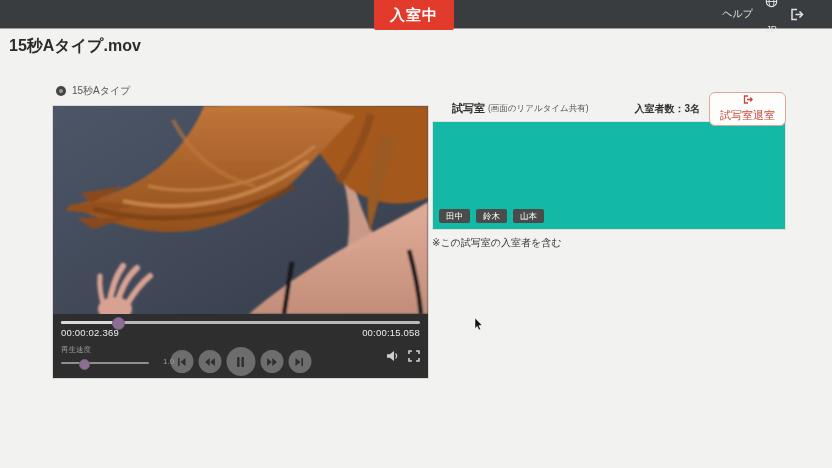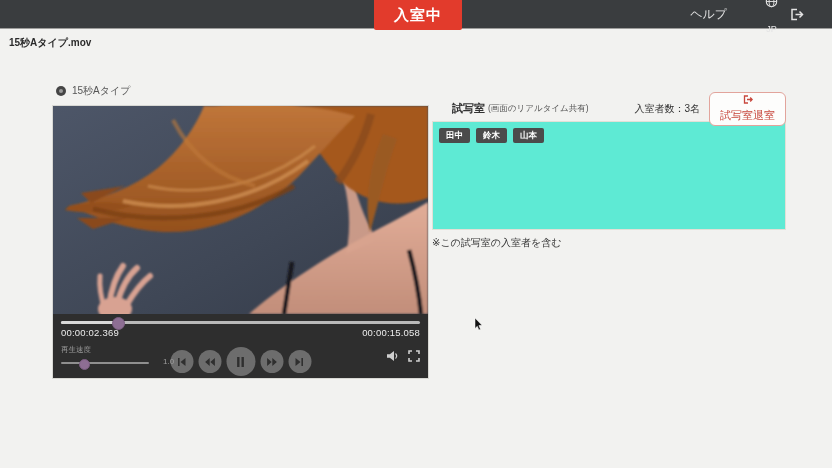--- a/index.html
+++ b/index.html
@@ -8,35 +8,35 @@
     background:#f2f2f0;
     font-family:"Liberation Sans","DejaVu Sans",sans-serif;
     -webkit-font-smoothing:antialiased;
   }
   
   .topbar{
     position:absolute;left:0;top:0;width:832px;height:28px;
     background:#3a3d3f;box-shadow:0 1px 0 rgba(0,0,0,.35);
   }
   .status-badge{
-    position:absolute;left:374px;top:0;width:88px;height:30px;
+    position:absolute;left:374px;top:0;width:80px;height:30px;
     background:#e23b2c;color:#fff;font-size:15px;font-weight:bold;
     display:flex;align-items:center;justify-content:center;
     border-radius:0 0 2px 2px;letter-spacing:1px;z-index:5;
   }
   .topbar-right{
     position:absolute;right:28px;top:0;height:28px;
     display:flex;align-items:center;gap:12px;color:#e3e3e3;
   }
-  .help-link{font-size:12px;color:#e3e3e3;cursor:pointer;margin-right:26px;}
+  .help-link{font-size:10px;color:#e3e3e3;cursor:pointer;margin-right:0;}
   .lang-switch{display:flex;align-items:center;gap:16px;font-size:9px;color:#e3e3e3;cursor:pointer;flex-direction:column;}
   .icon-svg{display:block;}
   
   .file-title{
-    position:absolute;left:9px;top:36px;font-size:10px;font-weight:bold;color:#2b2b2b;
+    position:absolute;left:9px;top:36px;font-size:16px;font-weight:bold;color:#2b2b2b;
   }
   
   .video-label{
     position:absolute;left:56px;top:84px;display:flex;align-items:center;gap:6px;
     font-size:10px;color:#555;
   }
   .video-label .dot-icon{width:10px;height:10px;border-radius:50%;background:#454545;
     display:flex;align-items:center;justify-content:center;}
   .video-label .dot-icon::after{content:"";width:4px;height:4px;border-radius:50%;background:#9a9a9a;}
   
@@ -79,29 +79,29 @@
   }
   .speed-value{position:absolute;left:102px;top:12px;font-size:8px;color:#9c9c9c;}
   .av-icons{position:absolute;right:8px;top:36px;display:flex;align-items:center;gap:9px;}
   .av-icons span{cursor:pointer;display:flex;}
   
   .room-panel{position:absolute;left:432px;top:99px;width:354px;}
   .room-header{display:flex;align-items:center;height:19px;}
   .room-title{font-size:11px;font-weight:bold;color:#333;white-space:nowrap;padding-left:20px;}
   .room-subtitle{font-size:8.5px;font-weight:normal;color:#555;margin-left:3px;white-space:nowrap;}
   .room-spacer{flex:1;}
-  .occupancy{font-size:10px;font-weight:normal;color:#333;margin-right:9px;white-space:nowrap;}
+  .occupancy{font-size:10px;font-weight:bold;color:#333;margin-right:9px;white-space:nowrap;}
   .leave-button{
     display:flex;align-items:center;gap:4px;background:#fdfdfc;
     border:1px solid #e2a49c;border-radius:6px;padding:2px 10px;
     color:#c7473d;font-size:11px;cursor:pointer;font-family:inherit;white-space:nowrap;flex-direction:column;
   }
   .members-box{
-    margin-top:3px;height:95px;background:#5eead4;border:1px solid #e2e0d6;
-    padding:6px;display:flex;align-items:flex-start;gap:6px;font-weight:bold;
+    margin-top:3px;height:95px;background:#14b8a6;border:1px solid #e2e0d6;
+    padding:6px;display:flex;align-items:flex-end;gap:6px;
   }
   .member-chip{
     background:#4b4b4b;color:#fff;font-size:8.5px;padding:3px 7px;border-radius:2px;line-height:1;
   }
   .usage-note{font-size:10px;color:#333;margin-top:6px;line-height:1.45;}
   
   .cursor{position:absolute;left:474px;top:318px;z-index:10;pointer-events:none;}
 </style>
 </head>
 <body>

